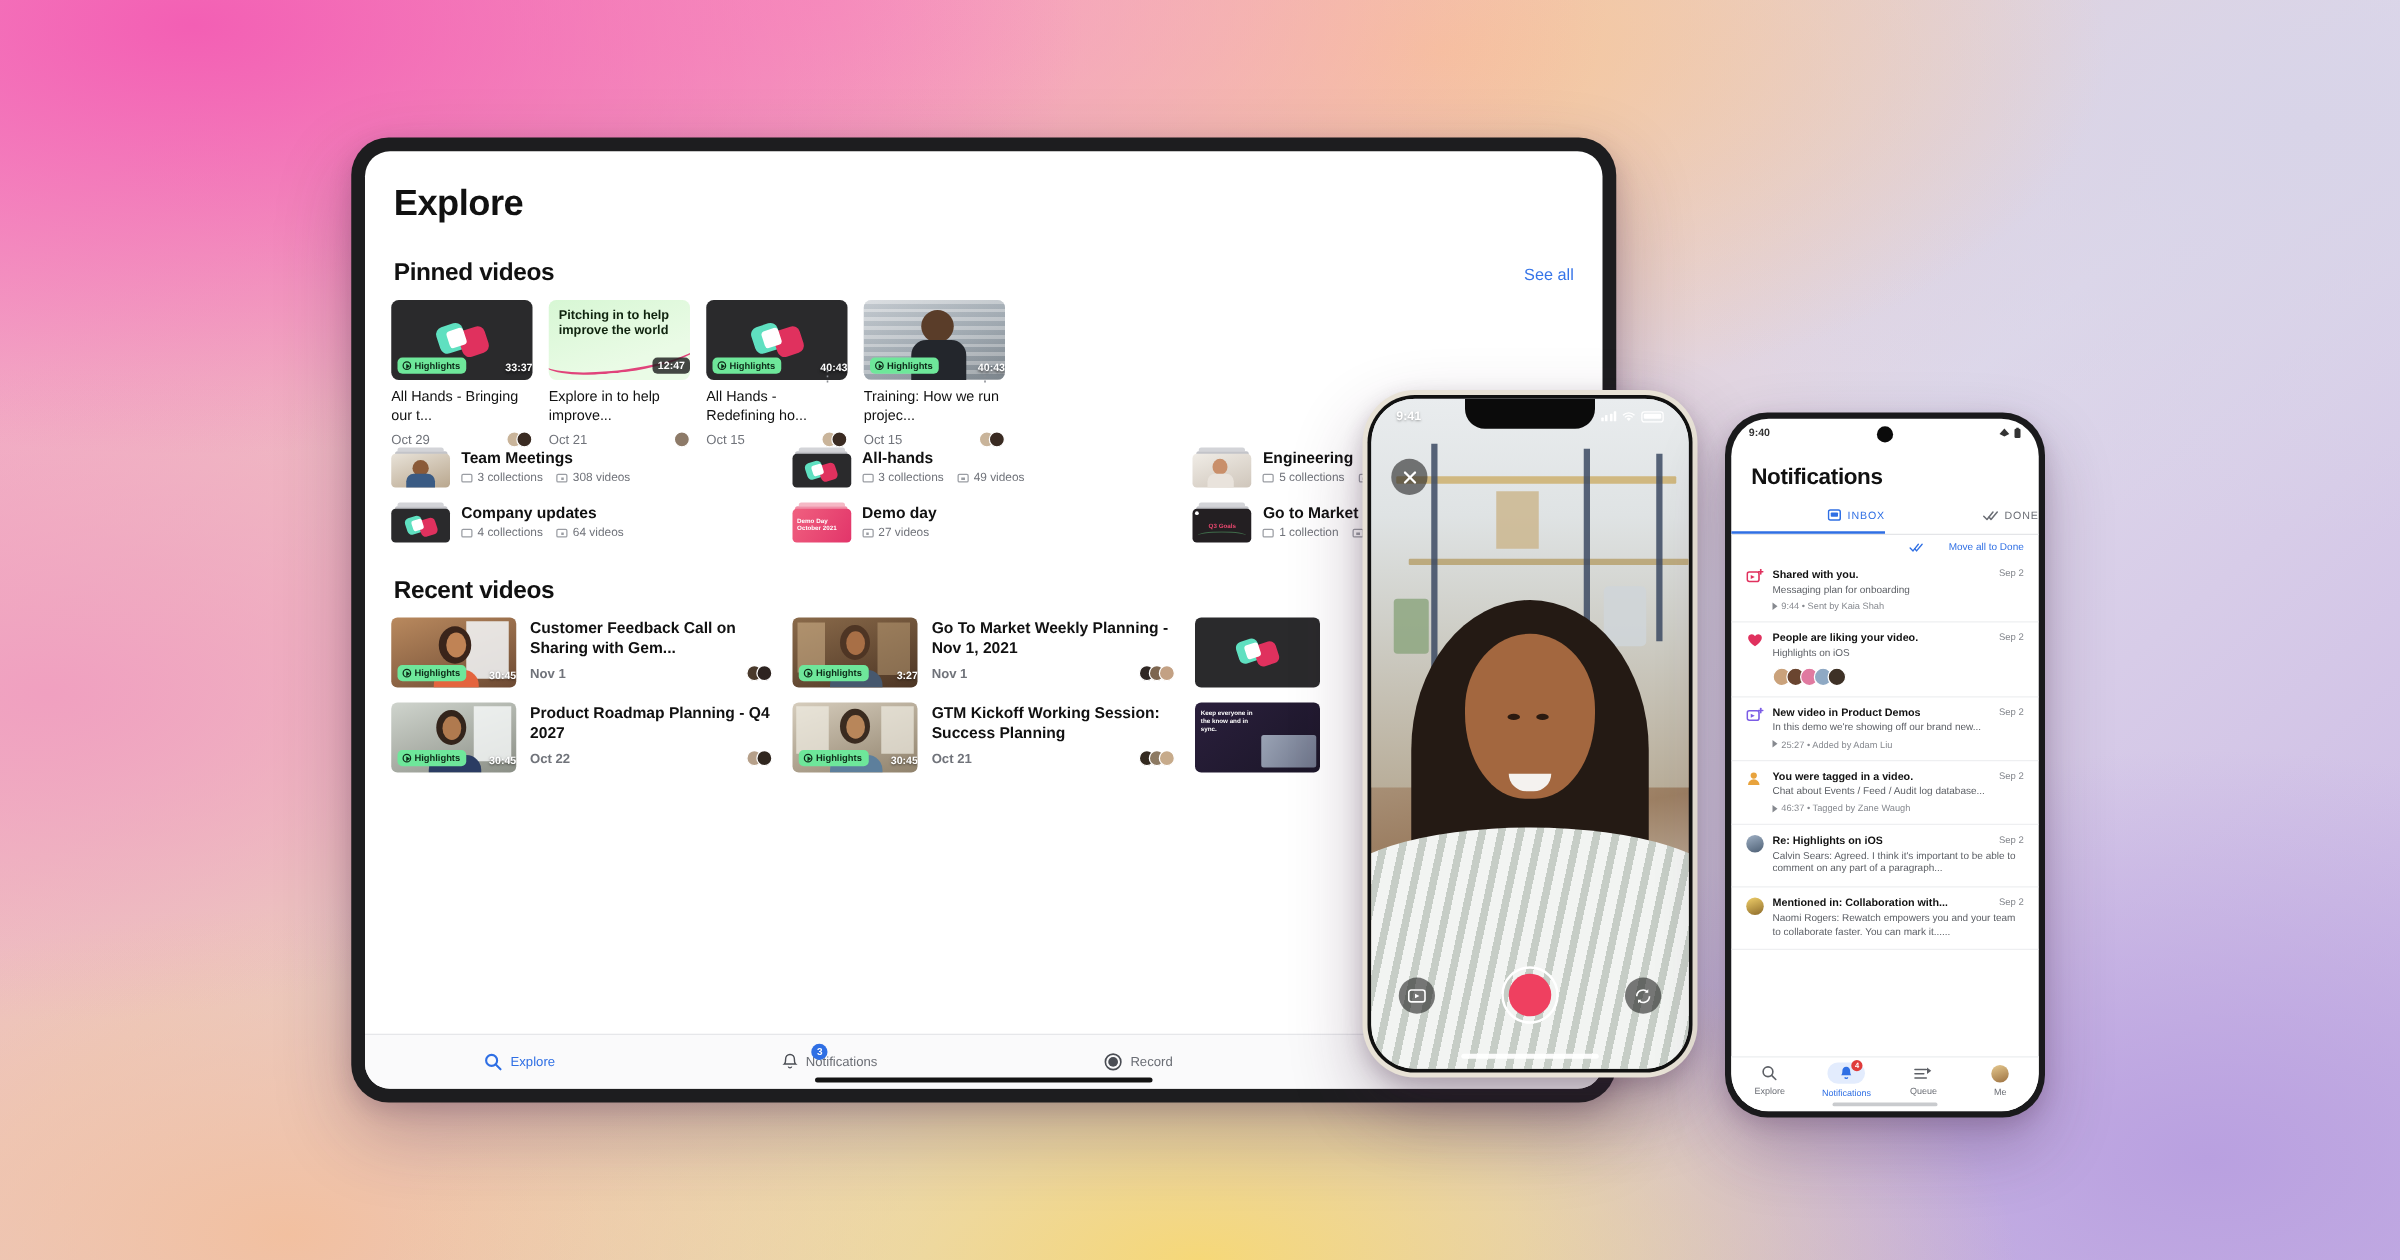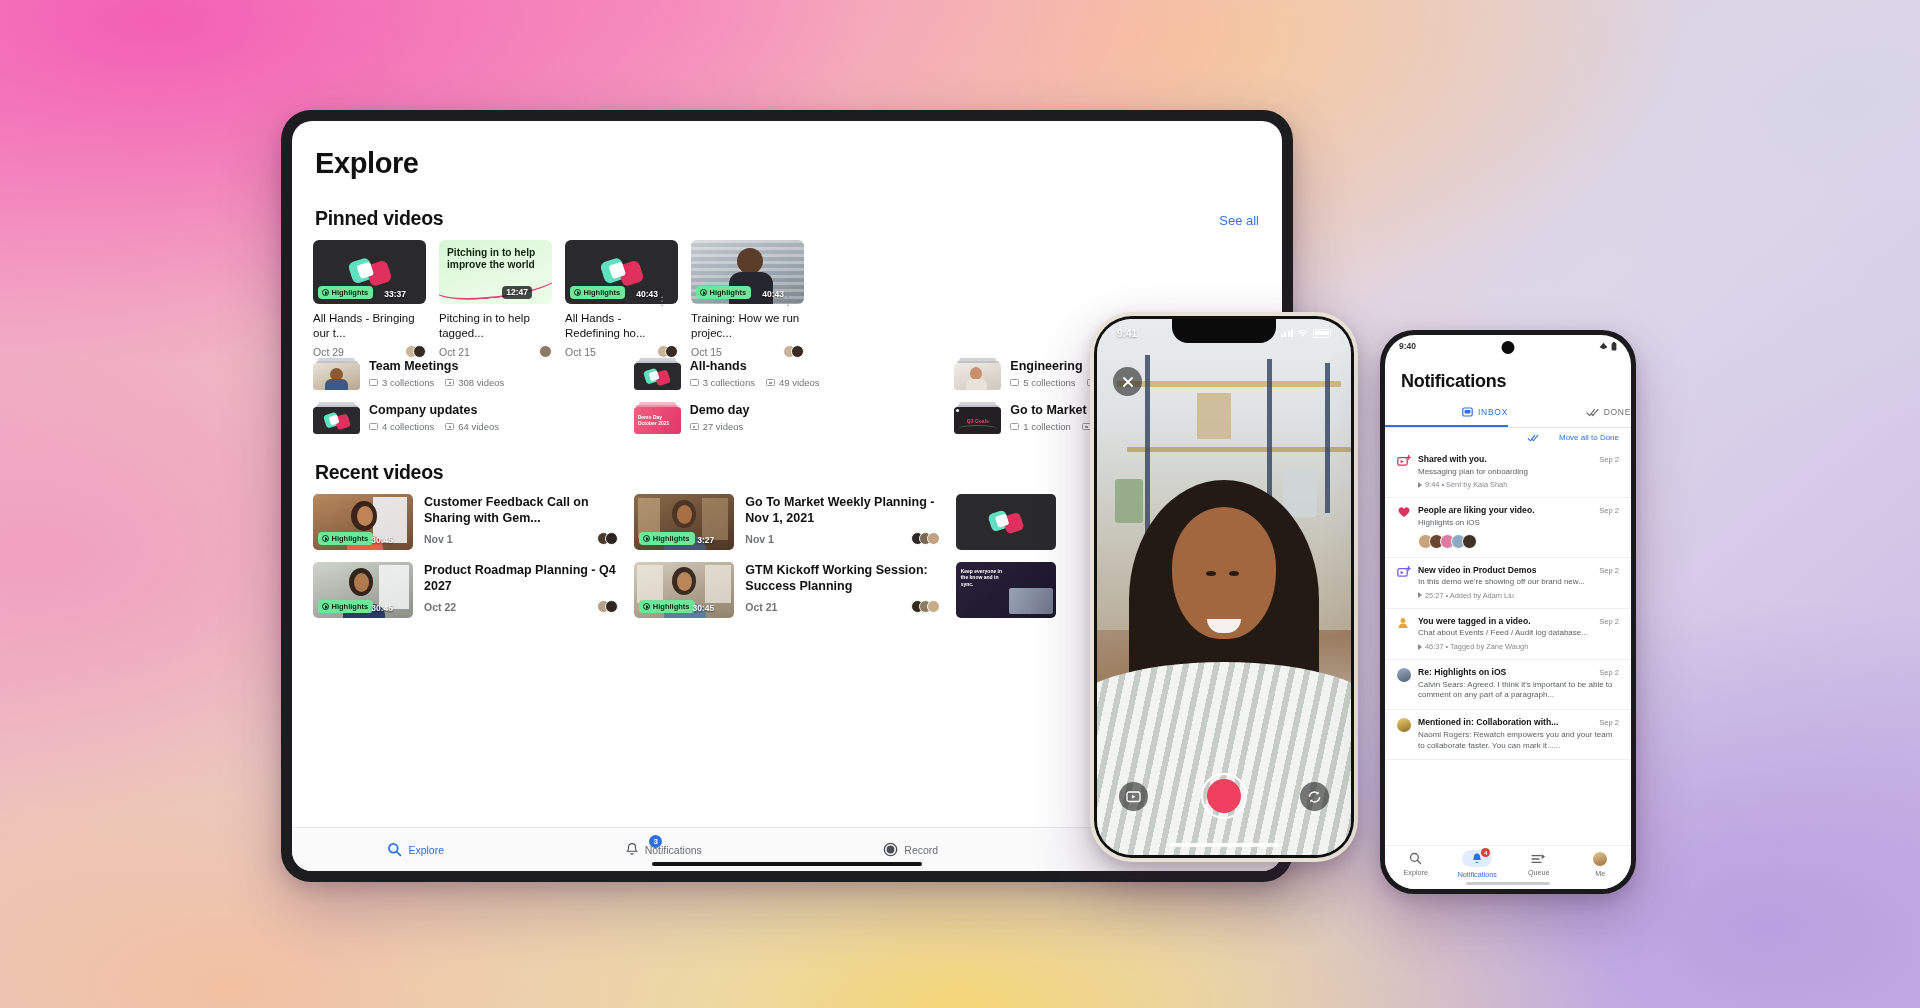--- a/index.html
+++ b/index.html
@@ -98,21 +98,21 @@
   }
   .badge-hl .pl {
     width: 7px; height: 7px; border-radius: 50%;
     border: 1.1px solid #0d2b18; display:inline-block; position: relative;
   }
   .badge-hl .pl::after {
     content:''; position:absolute; left:2px; top:1.3px;
     border-left: 3px solid #0d2b18; border-top: 2px solid transparent; border-bottom: 2px solid transparent;
   }
   .dur {
-    position: absolute; right: 20px; bottom: 5px;
+    position: absolute; right: 0; bottom: 5px;
     color: #fff; font-size: 8.5px; font-weight: bold; text-shadow: 0 1px 2px rgba(0,0,0,.6);
   }
   .dur.chip { background: rgba(30,30,30,.82); padding: 1.5px 4px; border-radius: 4px; text-shadow:none;}
   .pin-title {
     font-size: 11.5px; color: #111; line-height: 1.3; margin-top: 7px;
     font-weight: 400; height: 30px; overflow: hidden;
   }
   .pin-meta { display: flex; align-items: center; justify-content: space-between; margin-top: 4px;}
   .pin-date { font-size: 10.5px; color: #70737a; }
   .kebab { color: #8a8d93; font-size: 12px; line-height: 1; letter-spacing: 0; }
@@ -297,21 +297,21 @@
   }
   .seg-item.active { color: #2f6fe4; border-bottom-color: #2f6fe4; }
   .move-row { display:flex; justify-content:flex-end; padding: 5px 12px 5px; }
   .move-all { font-size: 8px; color:#2f6fe4; display:flex; gap:20px; align-items:center;}
   .nlist { flex: 1; overflow: hidden; }
   .nitem {
     display:flex; gap:7px; padding: 7px 12px 8px; border-bottom:1px solid #eeeff1;
   }
   .nicon { flex: 0 0 14px; width:14px; padding-top:1px; }
   .nbody { flex:1; min-width:0;}
-  .nrow1 { display:flex; justify-content:space-between; align-items:flex-end; gap:16px;}
+  .nrow1 { display:flex; justify-content:space-between; align-items:flex-start; gap:16px;}
   .ntitle { font-size: 8.6px; font-weight: bold; color:#111; white-space:nowrap; overflow:hidden; text-overflow:ellipsis;}
   .ndate { font-size: 7.6px; color:#84878d; flex:0 0 auto;}
   .nsub { font-size: 8px; color:#5d6066; margin-top: 2.5px; line-height:1.35;}
   .nmeta { font-size: 7.4px; color:#86898f; margin-top: 3px; display:flex; align-items:center; gap:3px;}
   .tri { width:0;height:0;border-left:4px solid #86898f;border-top:3px solid transparent;border-bottom:3px solid transparent; display:inline-block;}
   .stack-faces { display:flex; margin-top: 5px; }
   .stack-faces i {
     width: 15px; height:15px; border-radius:50%; border:1.4px solid #fff; margin-left:-4px; display:block;
   }
   .stack-faces i:first-child { margin-left:0; }
@@ -370,21 +370,21 @@
               </span>
           </div>
         </div>
 
         <div class="pin-card">
           <div class="thumb pitch">
             <span>Pitching in to help improve the world</span>
             <div class="swoosh"></div>
             <div class="dur chip">12:47</div>
           </div>
-          <div class="pin-title">Pitching in to help tagged...</div>
+          <div class="pin-title">Explore in to help improve...</div>
           <div class="pin-meta">
             <span class="pin-date">Oct 21</span>
             <span class="faces">
                 <i class="face" style="background:#8d7a68"></i>
               </span>
           </div>
         </div>
 
         <div class="pin-card">
           <div class="thumb dark">

